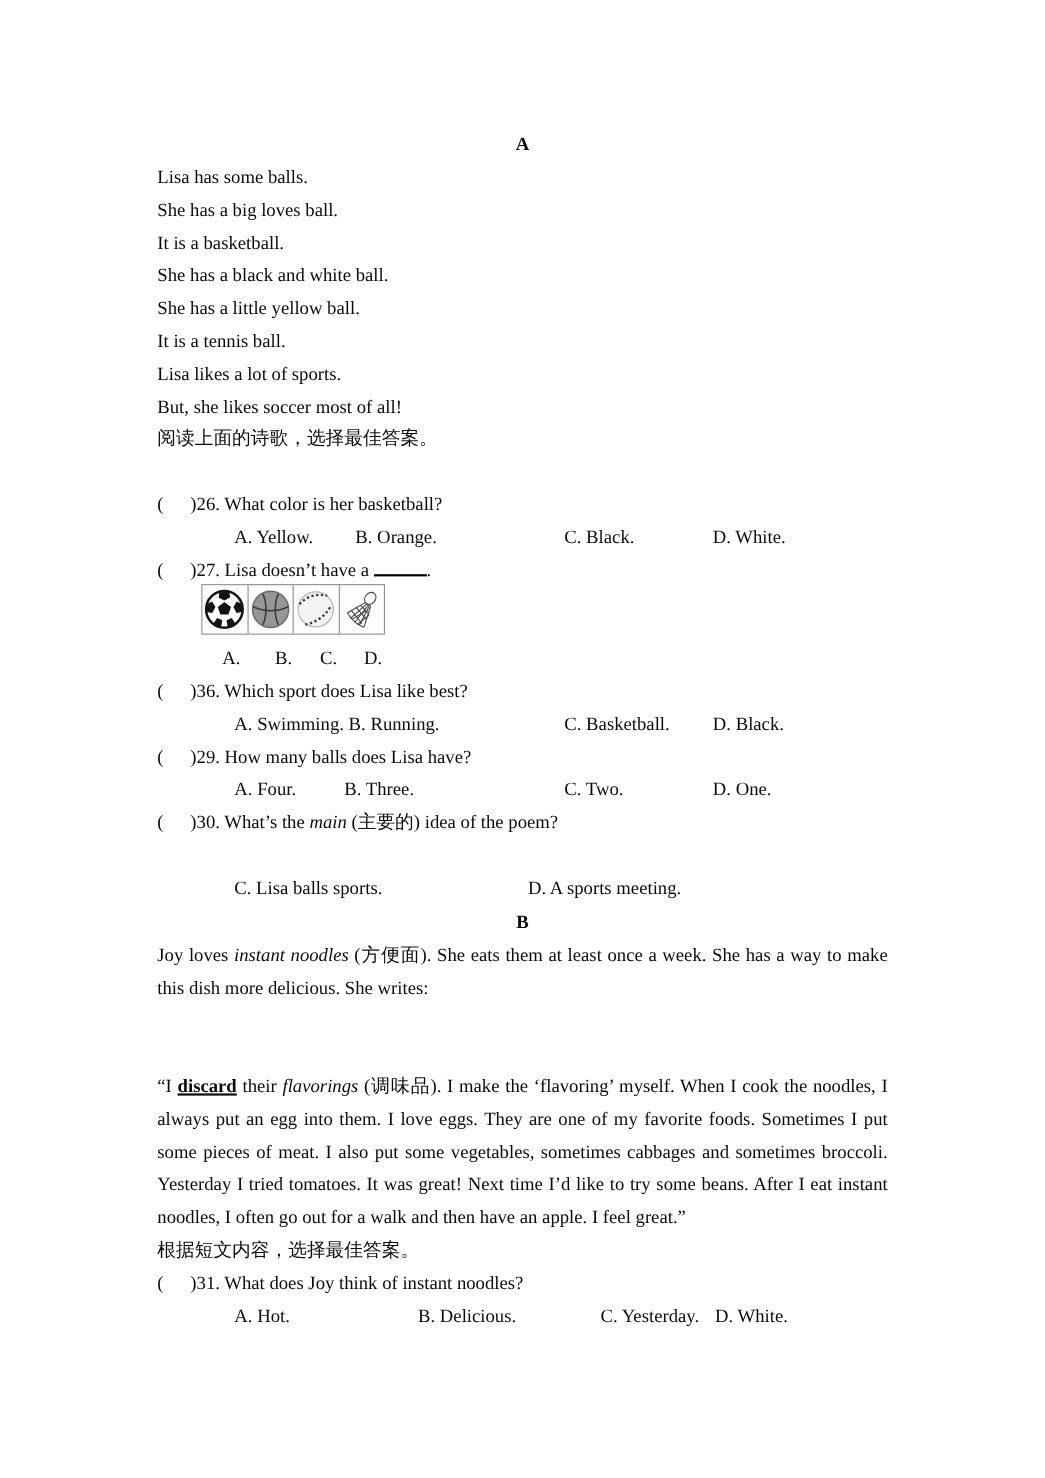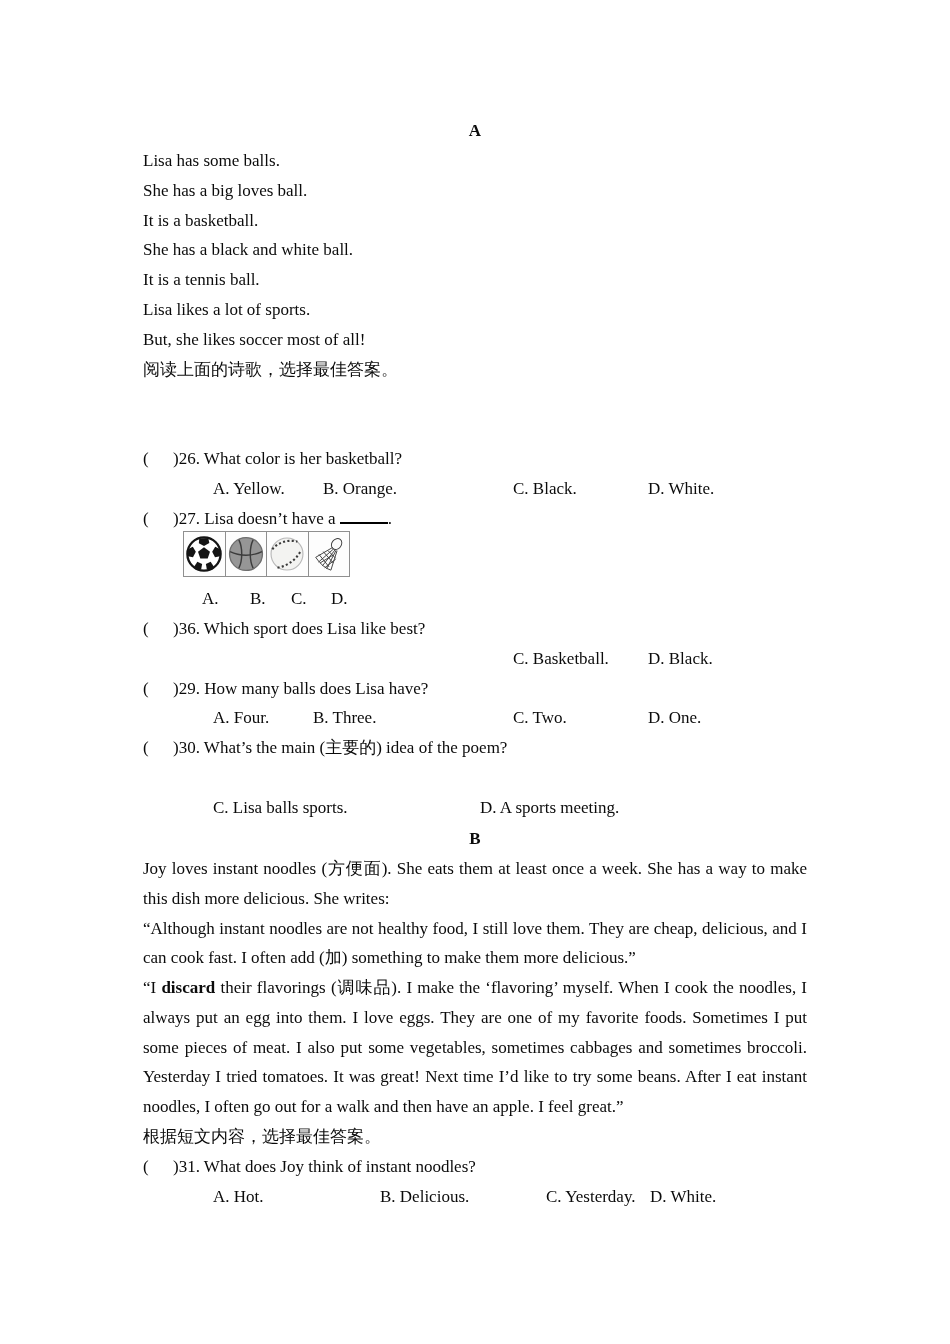--- a/index.html
+++ b/index.html
@@ -18,22 +18,22 @@
     text-align:center; font-weight:bold;
   }
   .flow { position:absolute; left:143px; width:680px; }
   .line { height:29.8px; line-height:29.8px; white-space:nowrap; }
   .row {
     position:absolute; left:143px; width:790px;
     height:29.8px; line-height:29.8px; white-space:nowrap;
   }
   .opt { position:absolute; top:0; white-space:nowrap; }
   .paren { display:inline-block; width:30px; }
-  .it { }
-  .bu { font-weight:bold; text-decoration-thickness:2px; }
+  .it { font-style:italic; }
+  .bu { font-weight:bold; text-decoration:underline; text-decoration-thickness:2px; }
   .answer-blank {
     display:inline-block; width:48px; height:2px;
     border-bottom:2.6px solid #000;
     vertical-align:baseline;
   }
   .para {
     position:absolute; left:143px; width:664px;
     line-height:29.77px; text-align:justify;
   }
   .img-table {
@@ -54,20 +54,21 @@
 
 <div class="page">
 
   <div class="heading" style="top:116px">A</div>
 
   <div class="flow" style="top:146px">
     <div class="line">Lisa has some balls.</div>
     <div class="line">She has a big loves ball.</div>
     <div class="line">It is a basketball.</div>
     <div class="line">She has a black and white ball.</div>
+    <div class="line">She has a little yellow ball.</div>
     <div class="line">It is a tennis ball.</div>
     <div class="line">Lisa likes a lot of sports.</div>
     <div class="line">But, she likes soccer most of all!</div>
     <div class="line">阅读上面的诗歌，选择最佳答案。</div>
   </div>
 
   <div class="row" style="top:444px">
     <span class="paren">(</span><span>)26. What color is her basketball?</span>
   </div>
   <div class="row" style="top:473.8px">
@@ -132,20 +133,21 @@
     <span class="opt" style="left:59px">A.</span>
     <span class="opt" style="left:107px">B.</span>
     <span class="opt" style="left:148px">C.</span>
     <span class="opt" style="left:188px">D.</span>
   </div>
 
   <div class="row" style="top:614px">
     <span class="paren">(</span><span>)36. Which sport does Lisa like best?</span>
   </div>
   <div class="row" style="top:643.8px">
+    <span class="opt" style="left:70px">A. Swimming. B. Running.</span>
     <span class="opt" style="left:370px">C. Basketball.</span>
     <span class="opt" style="left:505px">D. Black.</span>
   </div>
 
   <div class="row" style="top:673.6px">
     <span class="paren">(</span><span>)29. How many balls does Lisa have?</span>
   </div>
   <div class="row" style="top:703.4px">
     <span class="opt" style="left:70px">A. Four.</span>
     <span class="opt" style="left:170px">B. Three.</span>
@@ -160,23 +162,20 @@
     <span class="opt" style="left:70px">C. Lisa balls sports.</span>
     <span class="opt" style="left:337px">D. A sports meeting.</span>
   </div>
 
   <div class="heading" style="top:824px">B</div>
 
   <div class="para" style="top:854px">
     <span>Joy loves </span><span class="it">instant noodles</span><span> (方便面). She eats them at least once a week. She has a way to make this dish more delicious. She writes:</span>
   </div>
 
-  <div class="para" style="top:913.5px">
-    <span>“Although instant noodles are not healthy food, I still love them. They are cheap, delicious, and I can cook fast. I often </span><span class="it">add</span><span> (加) something to make them more delicious.”</span>
-  </div>
 
   <div class="para" style="top:973px">
     <span>“I </span><span class="bu">discard</span><span> their </span><span class="it">flavorings</span><span> (调味品). I make the ‘flavoring’ myself. When I cook the noodles, I always put an egg into them. I love eggs. They are one of my favorite foods. Sometimes I put some pieces of meat. I also put some vegetables, sometimes cabbages and sometimes broccoli. Yesterday I tried tomatoes. It was great! Next time I’d like to try some beans. After I eat instant noodles, I often go out for a walk and then have an apple. I feel great.”</span>
   </div>
 
   <div class="row" style="top:1122px">
     <span>根据短文内容，选择最佳答案。</span>
   </div>
 
   <div class="row" style="top:1152px">

